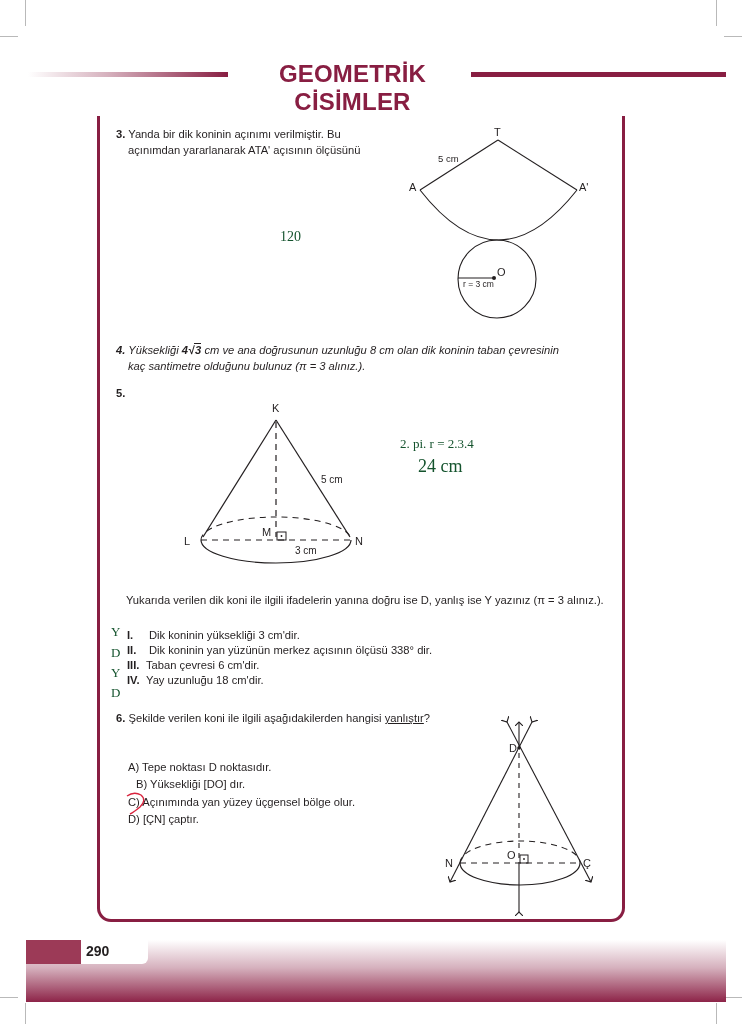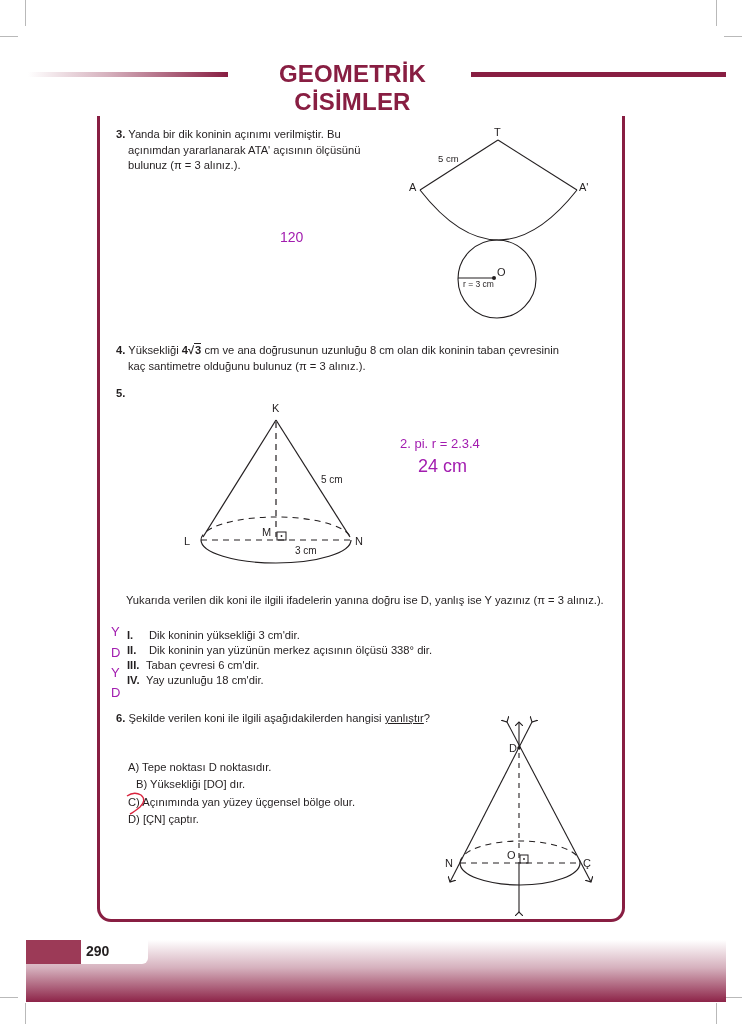--- a/index.html
+++ b/index.html
@@ -17,21 +17,21 @@
   .hdr-title { position: absolute; left: 240px; top: 60px; width: 225px; text-align: center;
                font-size: 24px; font-weight: bold; color: #881e42; letter-spacing: 0.2px; }
 
   
   .frame { position: absolute; left: 97px; top: 116px; width: 528px; height: 806px;
            border-left: 3px solid #881e42; border-right: 3px solid #881e42; border-bottom: 3px solid #881e42;
            border-radius: 0 0 14px 14px; box-sizing: border-box; }
 
   .q { position: absolute; font-size: 11.2px; line-height: 15.5px; color: #231f20; }
   .qnum { font-weight: bold; }
-  .red { position: absolute; color: #a21caf; font-family: Liberation Sans, sans-serif; }
+  .red { position: absolute; color: #14532d; font-family: Liberation Serif, serif; }
   .lbl { position: absolute; font-size: 11px; color: #231f20; }
   .lbl-sm { position: absolute; font-size: 9.5px; color: #231f20; }
   .roman { font-weight: bold; display: inline-block; width: 22px; }
   .uline { text-decoration: underline; margin-top: 11px; }
   .sqrt { font-weight: bold; }
   .sqrt .rad { border-top: 1px solid #231f20; padding-left: 1px; }
 
   
   .footer-band { position: absolute; left: 26px; top: 940px; width: 700px; height: 62px;
                  background: linear-gradient(to bottom, rgba(136,30,66,0) 0%, rgba(136,30,66,0.35) 45%, #8d2448 100%); }
@@ -54,40 +54,39 @@
 
 <div class="hdr-line-left"></div>
 <div class="hdr-title">GEOMETRİK CİSİMLER</div>
 <div class="hdr-line-right"></div>
 
 <div class="frame"></div>
 
 <div class="q" style="left:116px;top:127px;width:270px;">
   <div><span class="qnum">3.</span> <span>Yanda bir dik koninin açınımı verilmiştir. Bu</span></div>
   <div style="padding-left:12px;">açınımdan yararlanarak ATA' açısının ölçüsünü</div>
-  <div style="padding-left:12px;">bulunuz (π = 3 alınız.).</div>
 </div>
 <div class="red" style="left:280px;top:229px;font-size:14px;">120</div>
 
 <svg class="abs" style="left:400px;top:120px;" width="200" height="205" viewBox="0 0 200 205">
   <line x1="98" y1="20" x2="20" y2="70" stroke="#231f20" stroke-width="1.1"></line>
   <line x1="98" y1="20" x2="177" y2="70" stroke="#231f20" stroke-width="1.1"></line>
   <path d="M20 70 Q 98 170 177 70" fill="none" stroke="#231f20" stroke-width="1.1"></path>
   <circle cx="97" cy="159" r="39" fill="none" stroke="#231f20" stroke-width="1.1"></circle>
   <line x1="58" y1="158" x2="94" y2="158" stroke="#231f20" stroke-width="1.1"></line>
   <circle cx="94" cy="158" r="2" fill="#231f20"></circle>
 </svg>
 <div class="lbl" style="left:494px;top:126px;">T</div>
 <div class="lbl-sm" style="left:438px;top:153px;">5 cm</div>
 <div class="lbl" style="left:409px;top:181px;">A</div>
 <div class="lbl" style="left:579px;top:181px;">A'</div>
 <div class="lbl" style="left:497px;top:266px;">O</div>
 <div class="lbl-sm" style="left:463px;top:279px;font-size:8.5px;">r = 3 cm</div>
 
-<div class="q" style="left:116px;top:343px;width:500px;">
+<div class="q" style="left:116px;top:343px;width:500px;font-style:italic;">
   <div>
     <span class="qnum">4.</span>
     <span>Yüksekliği</span>
     <span class="sqrt"><span>4</span>√<span class="rad">3</span></span>
     <span>cm ve ana doğrusunun uzunluğu 8 cm olan dik koninin taban çevresinin</span>
   </div>
   <div style="padding-left:12px;">kaç santimetre olduğunu bulunuz (π = 3 alınız.).</div>
 </div>
 
 <div class="q" style="left:116px;top:386px;">

